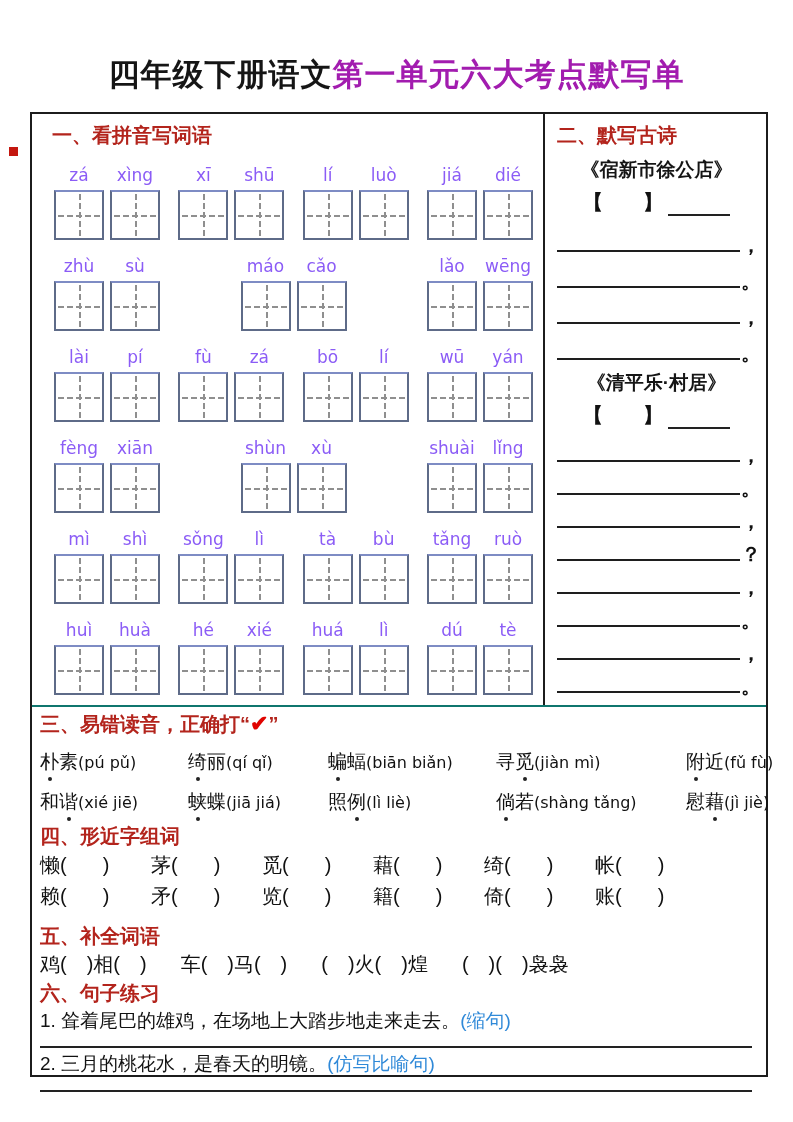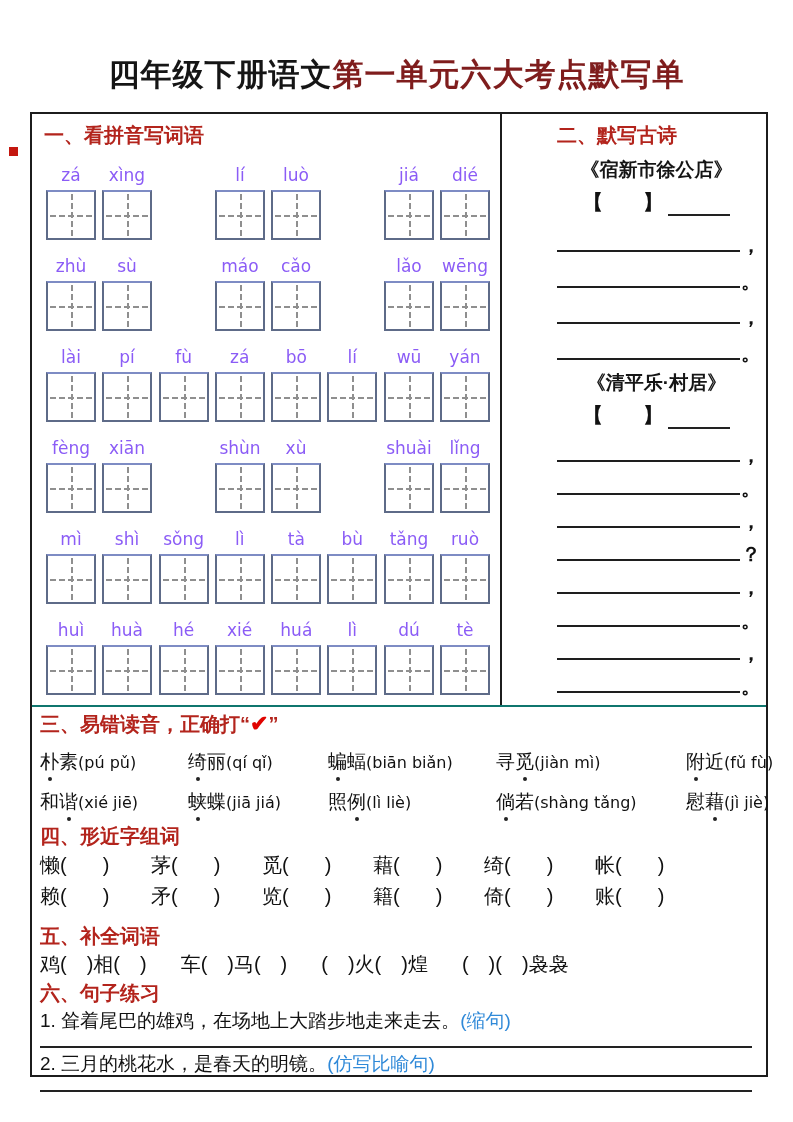--- a/index.html
+++ b/index.html
@@ -1,29 +1,29 @@
 <!DOCTYPE html>
 <html><head>
 <meta charset="utf-8">
 <style>
   html,body{margin:0;padding:0;background:#ffffff;}
   body{width:793px;height:1122px;font-family:"Liberation Sans",sans-serif;color:#111;}
   .page{position:relative;width:793px;height:1122px;background:#fff;overflow:hidden;}
 
   .title{position:absolute;top:54px;left:0;width:100%;text-align:center;
          font-size:31px;font-weight:bold;letter-spacing:1px;color:#151515;}
-  .title .red{color:#7f1d1d;text-align:center;}
+  .title .red{color:#a21caf;text-align:center;}
 
   .red-mark{position:absolute;left:9px;top:147px;width:9px;height:9px;background:#c4170f;}
 
   .main-box{position:absolute;left:30px;top:112px;width:734px;height:961px;
             border:2px solid #1c1c1c;box-sizing:content-box;background:#fff;}
 
-  .col-left{position:absolute;left:0;top:0;width:470px;height:591px;
-            border-right:2px solid #1c1c1c;box-sizing:border-box;padding:9px 4px 0 12px;}
+  .col-left{position:absolute;left:0;top:0;width:513px;height:591px;
+            border-right:2px solid #1c1c1c;box-sizing:border-box;padding:9px 4px 0 20px;}
   .col-right{position:absolute;left:515px;top:0;right:0;height:430px;
              box-sizing:border-box;padding:9px 10px 0 10px;}
   .bottom{position:absolute;left:0;top:591px;right:0;bottom:0;border-top:2px solid #0f766e;
           box-sizing:border-box;padding:5px 12px 0 8px;}
 
   .sec-heading{color:#b3241c;font-weight:bold;font-size:20px;line-height:24px;}
   .check{color:#e00400;font-size:22px;}
 
   
   .py-row{display:flex;justify-content:space-between;padding:0 6px 0 2px;margin-top:16px;}
@@ -104,20 +104,36 @@
                   <i class="v"></i>
                 </div>
                 <div class="tian">
                   <i class="h"></i>
                   <i class="v"></i>
                 </div>
               </div>
             </div>
             <div class="py-pair">
               <div class="py-labels">
+                <span>xī</span>
+                <span>shū</span>
+              </div>
+              <div class="py-boxes">
+                <div class="tian">
+                  <i class="h"></i>
+                  <i class="v"></i>
+                </div>
+                <div class="tian">
+                  <i class="h"></i>
+                  <i class="v"></i>
+                </div>
+              </div>
+            </div>
+            <div class="py-pair">
+              <div class="py-labels">
                 <span>lí</span>
                 <span>luò</span>
               </div>
               <div class="py-boxes">
                 <div class="tian">
                   <i class="h"></i>
                   <i class="v"></i>
                 </div>
                 <div class="tian">
                   <i class="h"></i>

